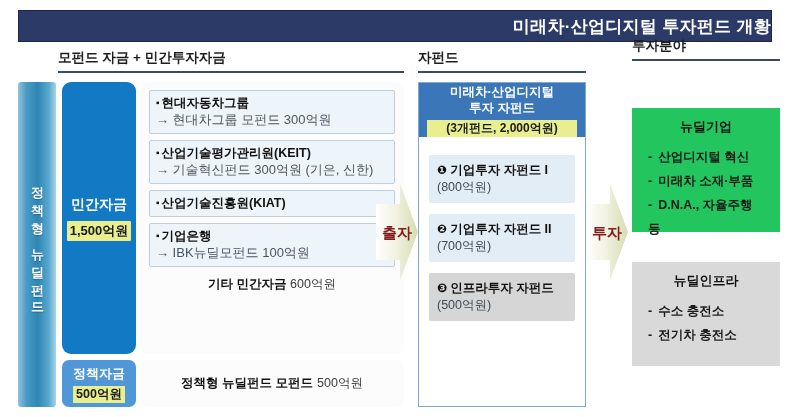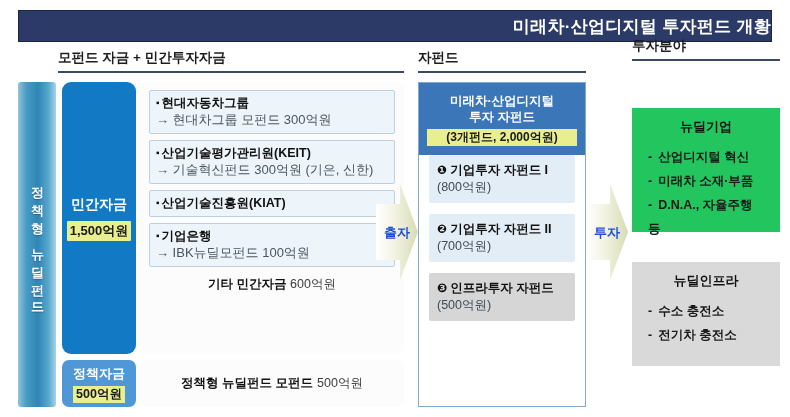--- a/index.html
+++ b/index.html
@@ -97,32 +97,32 @@
     display:flex;align-items:center;justify-content:center;
     font-size:12.5px;color:#3c3c3c;
   }
   .policy-desc b{color:#111;font-weight:bold;margin-right:4px;}
 
   
   .arrow{position:absolute;width:46px;height:108px;}
   .arrow svg{display:block;}
   .arrow-label{
     position:absolute;left:0;top:46px;width:46px;text-align:center;
-    font-size:13px;font-weight:bold;color:#1d4ed8;
+    font-size:15px;font-weight:bold;color:#7f1d1d;
   }
   #arrow-out{left:374px;top:178px;}
   #arrow-in{left:584px;top:178px;}
 
   
   .mid-panel{
     position:absolute;left:418px;top:82px;width:168px;height:325px;
     border:1px solid #7fa9cf;background:#ffffff;box-sizing:border-box;
   }
   .mid-head{
-    position:absolute;left:0;top:0;width:166px;height:72px;
+    position:absolute;left:0;top:0;width:166px;height:54px;
     background:#3b77b8;box-sizing:border-box;
     display:flex;flex-direction:column;align-items:center;justify-content:center;
   }
   .mid-head-t{color:#fff;font-size:12.5px;font-weight:bold;line-height:16px;text-align:center;}
   .mid-head-amt{
     margin-top:4px;font-size:12px;font-weight:bold;color:#1a1a1a;
     background:#e9ef8e;padding:0 19px;white-space:nowrap;
   }
   .fund-list{position:absolute;left:0;top:62px;width:166px;padding:10px 10px 0 10px;box-sizing:border-box;}
   .fund{

